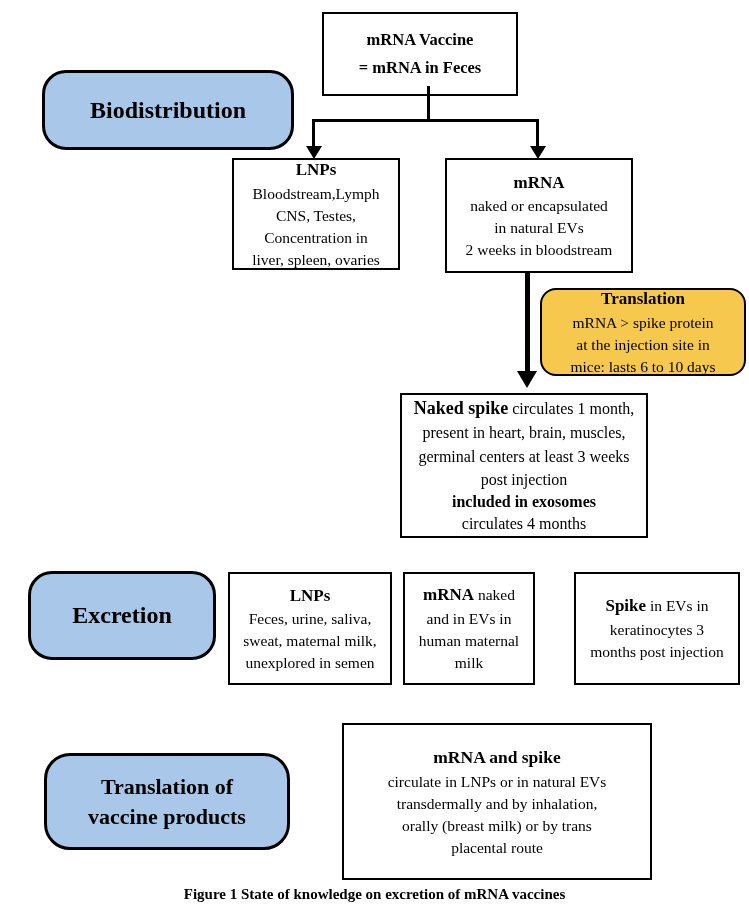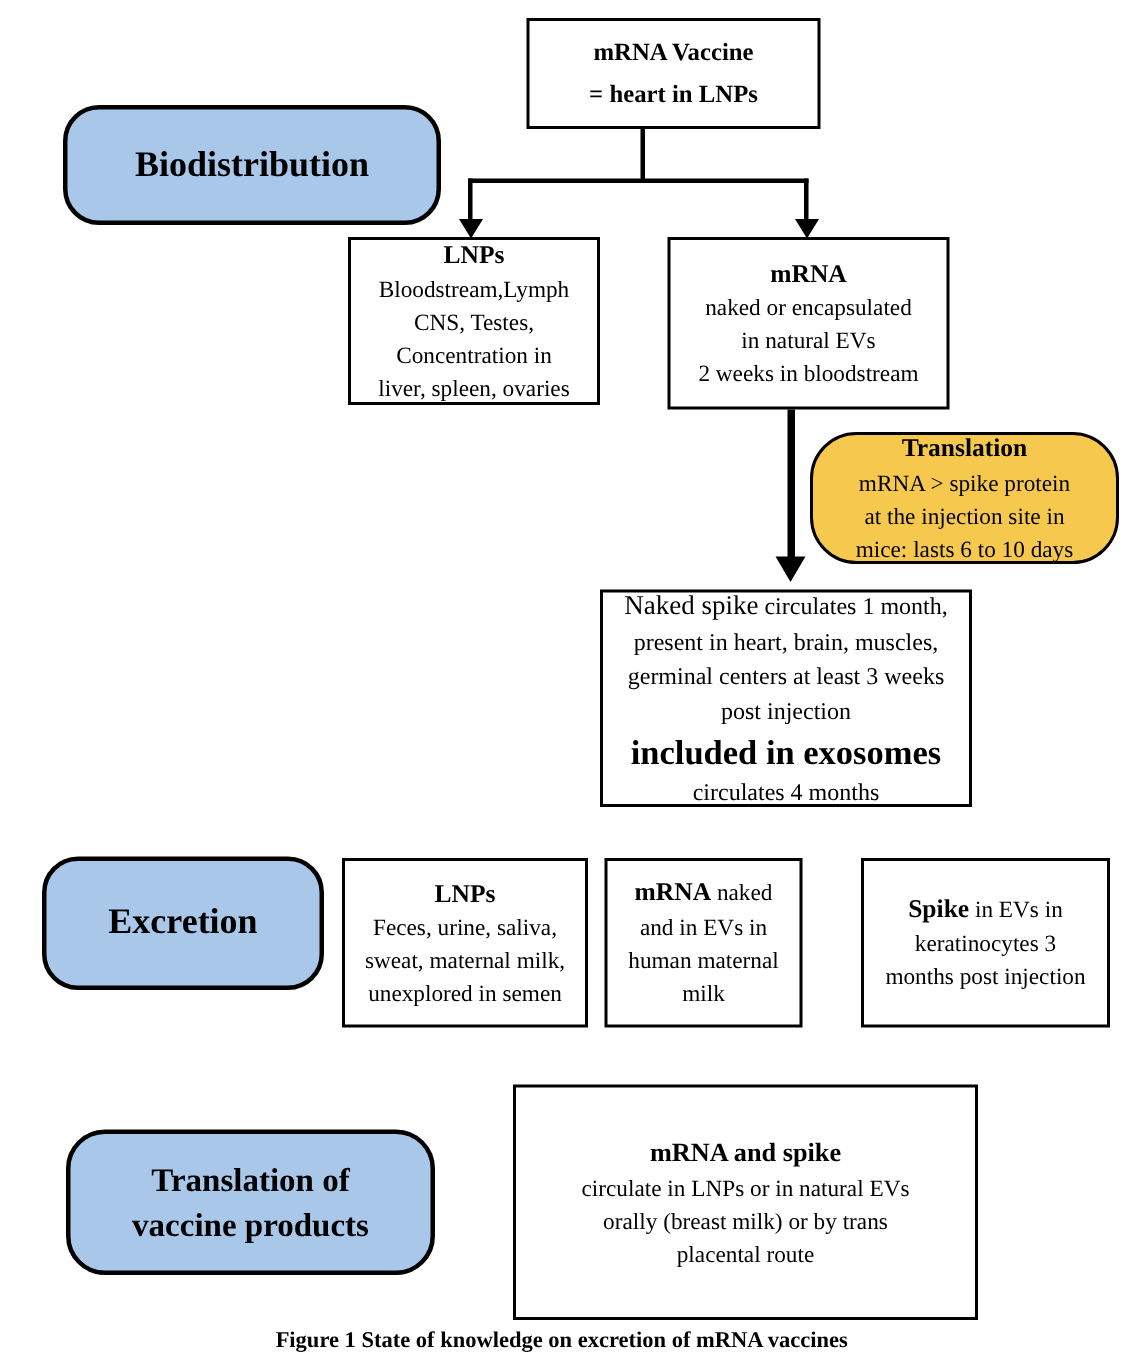--- a/index.html
+++ b/index.html
@@ -24,37 +24,37 @@
   .yellow{
     background:var(--translation-yellow,#f6c84e);border-radius:16px;
   }
   .box-title{font-weight:bold;font-size:17px;line-height:1.5;}
   .box-line{font-size:15.5px;line-height:1.42;}
   .root-text{font-weight:bold;font-size:16.5px;line-height:1.7;}
   .vline,.hline{position:absolute;background:#000;}
   .arrowhead{position:absolute;width:0;height:0;border-left:8px solid transparent;border-right:8px solid transparent;border-top:13px solid #000;}
   .arrowhead.big{border-left:10px solid transparent;border-right:10px solid transparent;border-top:17px solid #000;}
   .spike-text{font-size:16px;line-height:1.45;padding:0 6px;}
-  .spike-text .lead{font-weight:normal;font-size:18px;}
-  .exo-line{font-weight:bold;font-size:23px;line-height:1.4;}
+  .spike-text .lead{font-weight:bold;font-size:18px;}
+  .exo-line{font-weight:bold;font-size:16px;line-height:1.4;}
   .exo-sub{font-size:16px;line-height:1.4;}
   .caption{
     position:absolute;left:0;right:0;top:886px;text-align:center;
     font-weight:bold;font-size:15px;
   }
   .inline-bold{font-weight:bold;font-size:17px;}
 </style>
 </head>
 <body>
 
 <div class="canvas">
 
-  <div class="box root-text" style="left:322px;top:12px;width:196px;height:74px;margin-left:29px;">
+  <div class="box root-text" style="left:322px;top:12px;width:196px;height:84px;">
     <div>mRNA Vaccine</div>
-    <div>= heart in LNPs</div>
+    <div>= mRNA in Feces</div>
   </div>
 
   <div class="vline" style="left:427px;top:86px;width:3px;height:36px;"></div>
   <div class="hline" style="left:312px;top:119px;width:227px;height:3px;"></div>
   <div class="vline" style="left:312px;top:119px;width:3px;height:28px;"></div>
   <div class="arrowhead" style="left:306px;top:146px;"></div>
   <div class="vline" style="left:536px;top:119px;width:3px;height:28px;"></div>
   <div class="arrowhead" style="left:530px;top:146px;"></div>
 
   <div class="pill big" style="left:42px;top:70px;width:252px;height:80px;">
@@ -72,21 +72,21 @@
   <div class="box" style="left:445px;top:158px;width:188px;height:115px;">
     <div class="box-title">mRNA</div>
     <div class="box-line">naked or encapsulated</div>
     <div class="box-line">in natural EVs</div>
     <div class="box-line">2 weeks in bloodstream</div>
   </div>
 
   <div class="vline" style="left:525px;top:273px;width:5px;height:100px;"></div>
   <div class="arrowhead big" style="left:517px;top:371px;"></div>
 
-  <div class="pill yellow" style="left:540px;top:288px;width:206px;height:88px;border-width:2.5px;font-weight:normal;border-radius:31px;">
+  <div class="pill yellow" style="left:540px;top:288px;width:206px;height:88px;border-width:2.5px;font-weight:normal;">
     <div class="box-title">Translation</div>
     <div class="box-line">mRNA &gt; spike protein</div>
     <div class="box-line">at the injection site in</div>
     <div class="box-line">mice: lasts 6 to 10 days</div>
   </div>
 
   <div class="box" style="left:400px;top:393px;width:248px;height:145px;">
     <div class="spike-text"><span class="lead">Naked spike</span><span> circulates 1 month, present in heart, brain, muscles, germinal centers at least 3 weeks post injection</span></div>
     <div class="exo-line">included in exosomes</div>
     <div class="exo-sub">circulates 4 months</div>
@@ -112,19 +112,20 @@
   </div>
 
   <div class="pill two-line" style="left:44px;top:753px;width:246px;height:97px;">
     <div>Translation of</div>
     <div>vaccine products</div>
   </div>
 
   <div class="box" style="left:330px;top:723px;width:310px;height:157px;margin-left:12px;">
     <div class="box-title" style="font-size:17.5px;">mRNA and spike</div>
     <div class="box-line">circulate in LNPs or in natural EVs</div>
+    <div class="box-line">transdermally and by inhalation,</div>
     <div class="box-line">orally (breast milk) or by trans</div>
     <div class="box-line">placental route</div>
   </div>
 
   <div class="caption">Figure 1 State of knowledge on excretion of mRNA vaccines</div>
 
 </div>
 
 </body></html>

